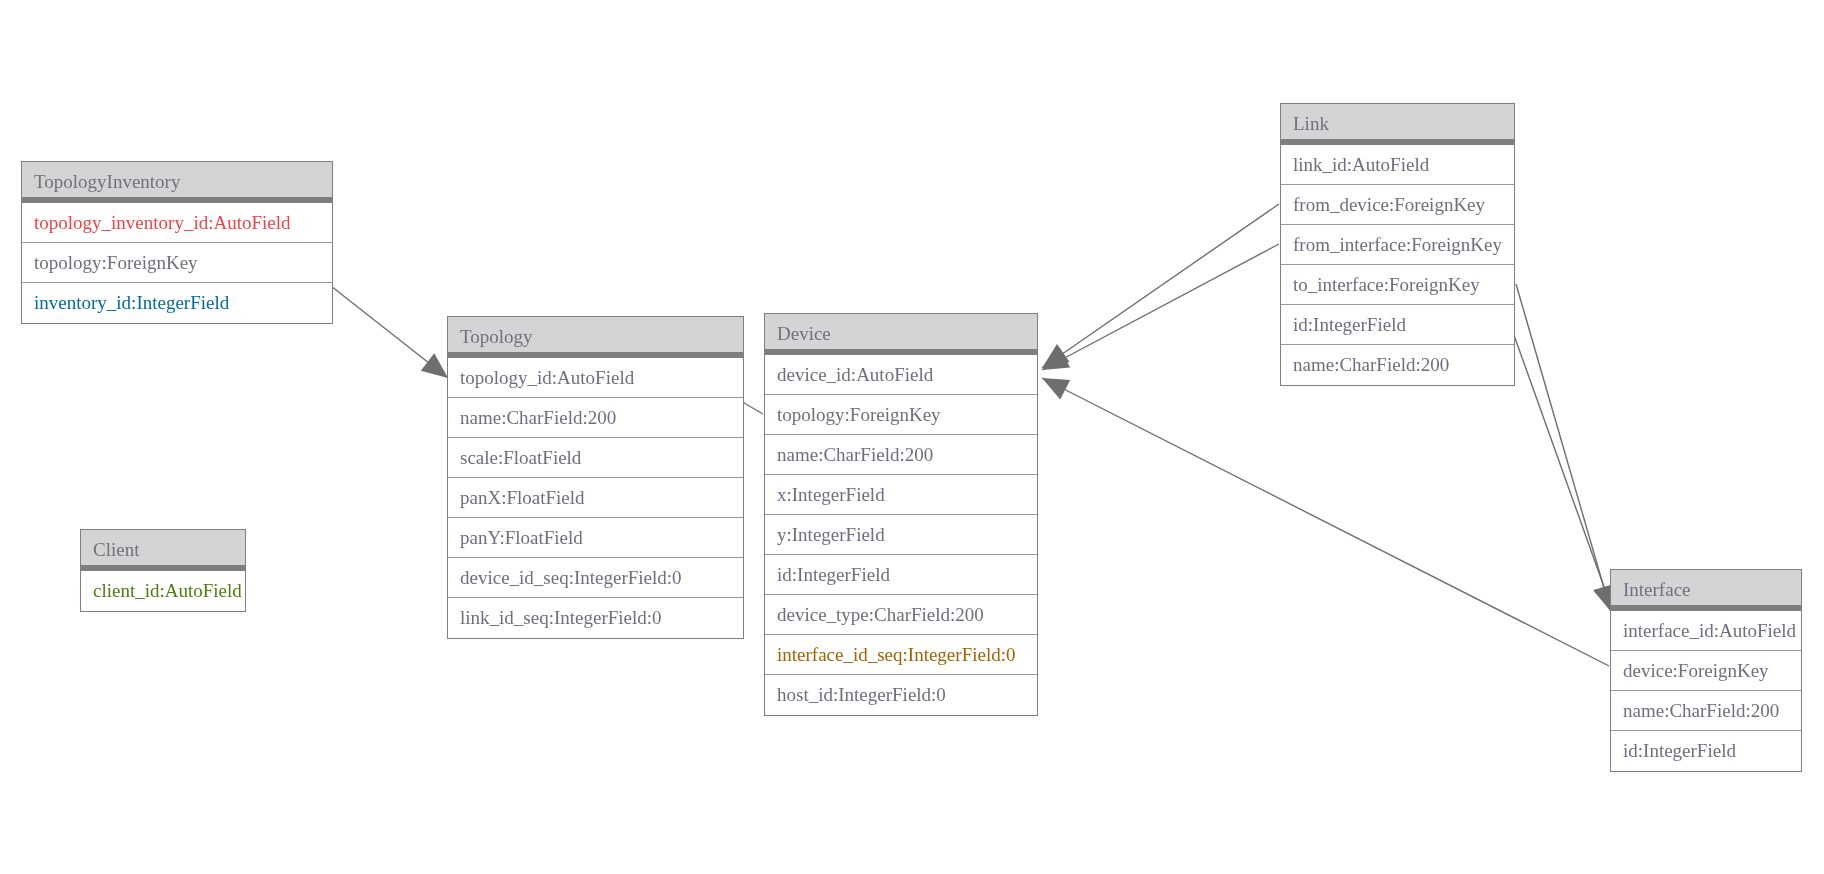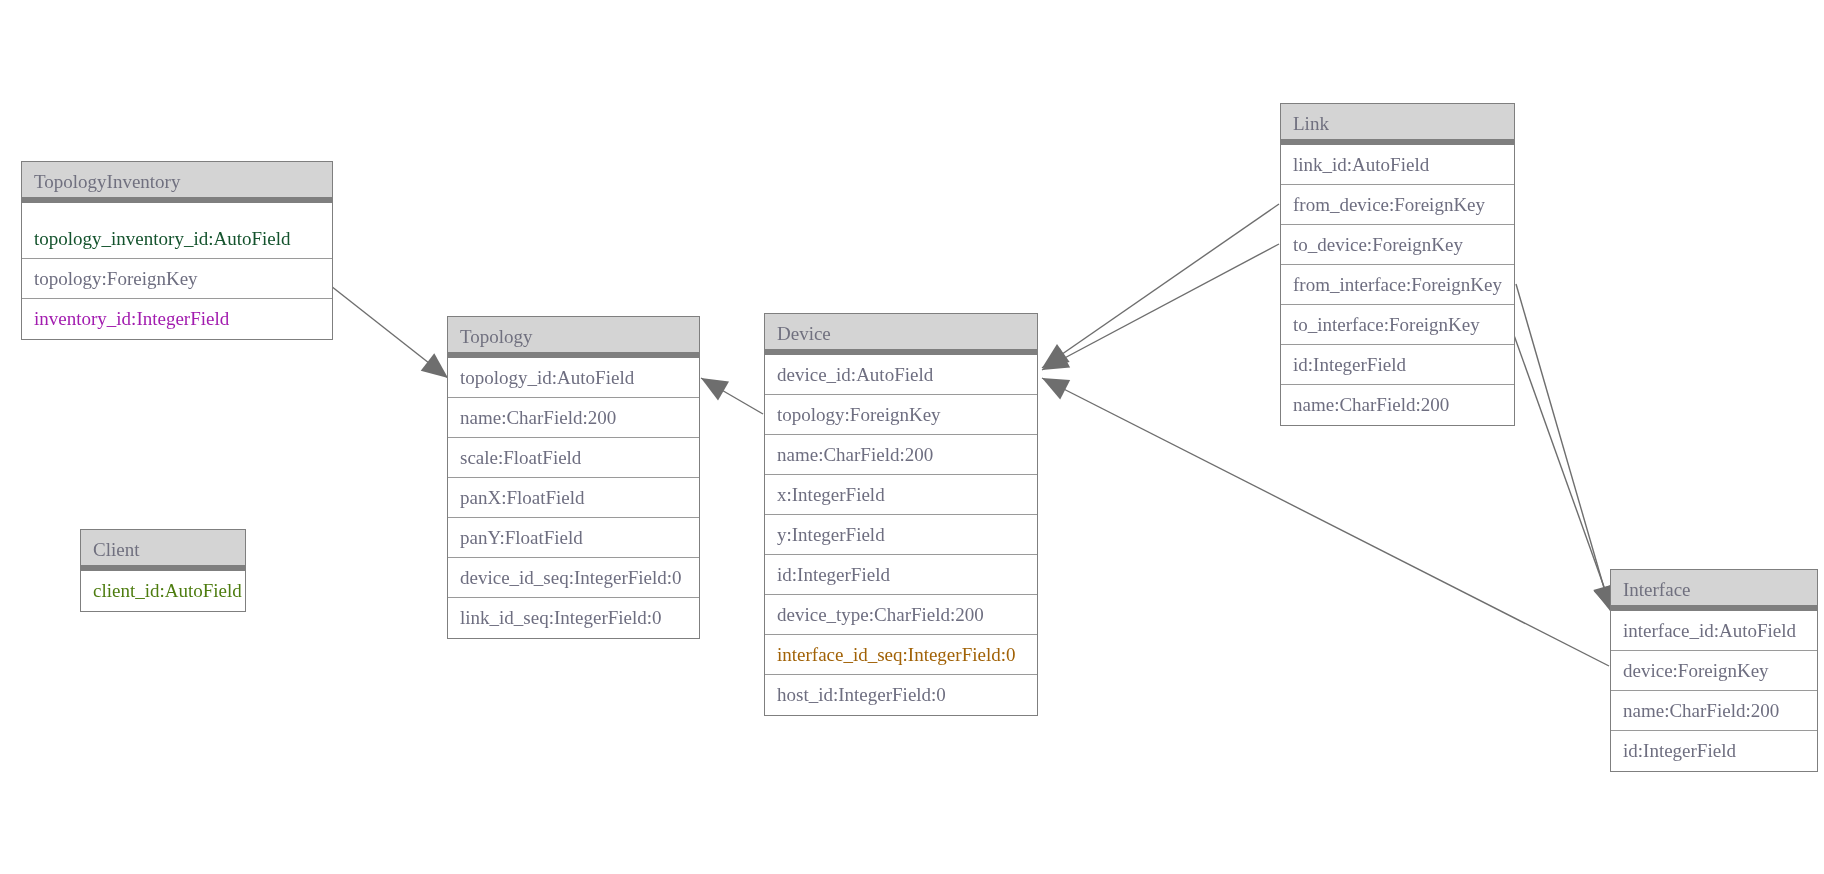--- a/index.html
+++ b/index.html
@@ -90,25 +90,25 @@
       </g>
       <g>
         <path d="M 1510,324 L 1613,612" stroke="#6e6e6e" stroke-width="1.4" fill="none"></path>
         <polygon points="0,0 -26,-11 -26,11" fill="#6e6e6e" transform="translate(1613,612) rotate(70)"></polygon>
       </g>
     </svg>
 
   <div id="entities-layer">
       <div class="entity" style="left: 21px; top: 161px; width: 312px; border-color: rgb(127, 127, 127);">
         <div class="entity-header" style="background: rgb(212, 212, 212); border-bottom-color: rgb(127, 127, 127);">TopologyInventory</div>
-        <div class="entity-row" style="border-bottom-color: rgb(154, 154, 154); color: #14532d; margin-top: 16px;">topology_inventory_id:AutoField</div>
+        <div class="entity-row" style="border-bottom-color: rgb(154, 154, 154); color: #ef4444;">topology_inventory_id:AutoField</div>
         <div class="entity-row" style="border-bottom-color: rgb(154, 154, 154); color: rgb(110, 110, 128);">topology:ForeignKey</div>
-        <div class="entity-row" style="border-bottom-color: rgb(154, 154, 154); color: #a21caf;">inventory_id:IntegerField</div>
+        <div class="entity-row" style="border-bottom-color: rgb(154, 154, 154); color: #0369a1;">inventory_id:IntegerField</div>
       </div>
-      <div class="entity" style="left: 447px; top: 316px; width: 253px; border-color: rgb(127, 127, 127);">
+      <div class="entity" style="left: 447px; top: 316px; width: 297px; border-color: rgb(127, 127, 127);">
         <div class="entity-header" style="background: rgb(212, 212, 212); border-bottom-color: rgb(127, 127, 127);">Topology</div>
         <div class="entity-row" style="border-bottom-color: rgb(154, 154, 154); color: rgb(110, 110, 128);">topology_id:AutoField</div>
         <div class="entity-row" style="border-bottom-color: rgb(154, 154, 154); color: rgb(110, 110, 128);">name:CharField:200</div>
         <div class="entity-row" style="border-bottom-color: rgb(154, 154, 154); color: rgb(110, 110, 128);">scale:FloatField</div>
         <div class="entity-row" style="border-bottom-color: rgb(154, 154, 154); color: rgb(110, 110, 128);">panX:FloatField</div>
         <div class="entity-row" style="border-bottom-color: rgb(154, 154, 154); color: rgb(110, 110, 128);">panY:FloatField</div>
         <div class="entity-row" style="border-bottom-color: rgb(154, 154, 154); color: rgb(110, 110, 128);">device_id_seq:IntegerField:0</div>
         <div class="entity-row" style="border-bottom-color: rgb(154, 154, 154); color: rgb(110, 110, 128);">link_id_seq:IntegerField:0</div>
       </div>
       <div class="entity" style="left: 80px; top: 529px; width: 166px; border-color: rgb(127, 127, 127);">
@@ -124,27 +124,26 @@
         <div class="entity-row" style="border-bottom-color: rgb(154, 154, 154); color: rgb(110, 110, 128);">y:IntegerField</div>
         <div class="entity-row" style="border-bottom-color: rgb(154, 154, 154); color: rgb(110, 110, 128);">id:IntegerField</div>
         <div class="entity-row" style="border-bottom-color: rgb(154, 154, 154); color: rgb(110, 110, 128);">device_type:CharField:200</div>
         <div class="entity-row" style="border-bottom-color: rgb(154, 154, 154); color: #a16207;">interface_id_seq:IntegerField:0</div>
         <div class="entity-row" style="border-bottom-color: rgb(154, 154, 154); color: rgb(110, 110, 128);">host_id:IntegerField:0</div>
       </div>
       <div class="entity" style="left: 1280px; top: 103px; width: 235px; border-color: rgb(127, 127, 127);">
         <div class="entity-header" style="background: rgb(212, 212, 212); border-bottom-color: rgb(127, 127, 127);">Link</div>
         <div class="entity-row" style="border-bottom-color: rgb(154, 154, 154); color: rgb(110, 110, 128);">link_id:AutoField</div>
         <div class="entity-row" style="border-bottom-color: rgb(154, 154, 154); color: rgb(110, 110, 128);">from_device:ForeignKey</div>
-        <div class="entity-row" style="border-bottom-color: rgb(154, 154, 154); color: rgb(110, 110, 128);">to_device:ForeignKey</div>
         <div class="entity-row" style="border-bottom-color: rgb(154, 154, 154); color: rgb(110, 110, 128);">from_interface:ForeignKey</div>
         <div class="entity-row" style="border-bottom-color: rgb(154, 154, 154); color: rgb(110, 110, 128);">to_interface:ForeignKey</div>
         <div class="entity-row" style="border-bottom-color: rgb(154, 154, 154); color: rgb(110, 110, 128);">id:IntegerField</div>
         <div class="entity-row" style="border-bottom-color: rgb(154, 154, 154); color: rgb(110, 110, 128);">name:CharField:200</div>
       </div>
-      <div class="entity" style="left: 1610px; top: 569px; width: 208px; border-color: rgb(127, 127, 127);">
+      <div class="entity" style="left: 1610px; top: 569px; width: 192px; border-color: rgb(127, 127, 127);">
         <div class="entity-header" style="background: rgb(212, 212, 212); border-bottom-color: rgb(127, 127, 127);">Interface</div>
         <div class="entity-row" style="border-bottom-color: rgb(154, 154, 154); color: rgb(110, 110, 128);">interface_id:AutoField</div>
         <div class="entity-row" style="border-bottom-color: rgb(154, 154, 154); color: rgb(110, 110, 128);">device:ForeignKey</div>
         <div class="entity-row" style="border-bottom-color: rgb(154, 154, 154); color: rgb(110, 110, 128);">name:CharField:200</div>
         <div class="entity-row" style="border-bottom-color: rgb(154, 154, 154); color: rgb(110, 110, 128);">id:IntegerField</div>
       </div>
     </div>
 
 </div>
 

